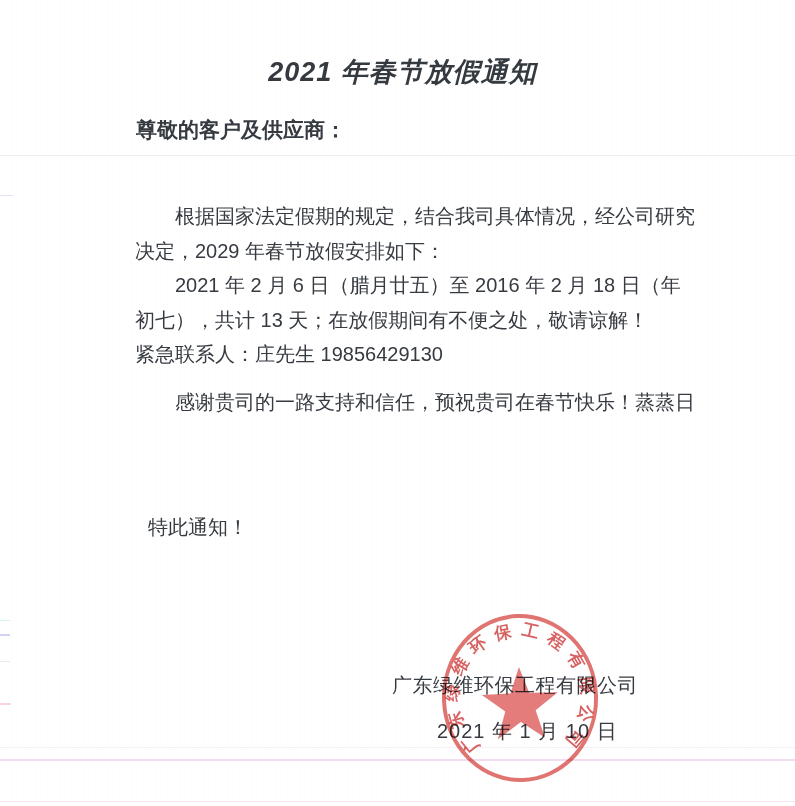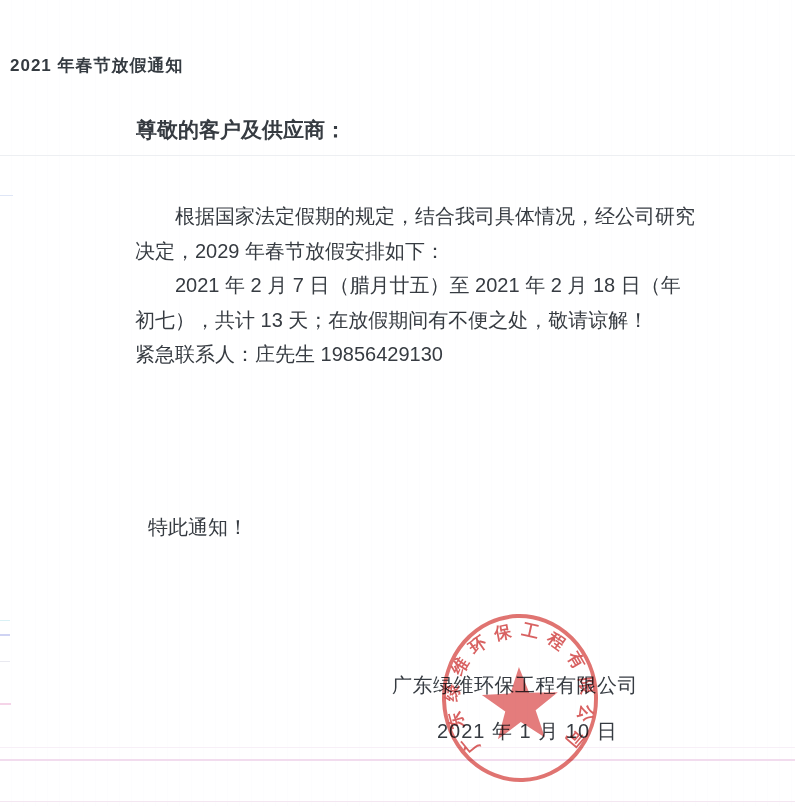--- a/index.html
+++ b/index.html
@@ -17,24 +17,26 @@
     font-family: "Liberation Sans", "DejaVu Sans", sans-serif;
     color: #363b41;
   }
 
   
   .title {
     position: absolute;
     left: 0; right: 0;
     top: 54px;
     margin: 0 0 0 10px;
-    font-size: 17px;
+    text-align: center;
+    font-size: 27px;
     font-weight: bold;
     letter-spacing: 1px;
     color: #343a40;
+    font-style: italic;
   }
   .salutation {
     position: absolute;
     left: 136px;
     top: 116px;
     font-size: 21px;
     color: #363b41;
     font-weight: bold;
   }
   .body-a {
@@ -124,26 +126,27 @@
   <div class="artifact hline-3"></div>
   <div class="artifact hline-4"></div>
 
   <h1 class="title">2021 年春节放假通知</h1>
 
   <div class="salutation">尊敬的客户及供应商：</div>
 
   <div class="body-a">
     <div class="line indent">根据国家法定假期的规定，结合我司具体情况，经公司研究</div>
     <div class="line">决定，2029 年春节放假安排如下：</div>
-    <div class="line indent">2021 年 2 月 7 日（腊月廿五）至 2021 年 2 月 18 日（年</div>
+    <div class="line indent">2021 年 2 月 6 日（腊月廿五）至 2016 年 2 月 18 日（年</div>
     <div class="line">初七），共计 13 天；在放假期间有不便之处，敬请谅解！</div>
     <div class="line">紧急联系人：庄先生 19856429130</div>
   </div>
 
   <div class="body-b">
+    <div class="line indent">感谢贵司的一路支持和信任，预祝贵司在春节快乐！蒸蒸日</div>
   </div>
 
   <div class="closing">特此通知！</div>
 
   <div class="company-name">广东绿维环保工程有限公司</div>
   <div class="date-line">2021 年 1 月 10 日</div>
 
   <svg class="seal" viewBox="0 0 164 172" xmlns="http://www.w3.org/2000/svg">
     <defs>
       <path id="sealArc" d="M 42.1 133.5 A 62 62 0 1 1 121.9 133.5" fill="none"></path>

